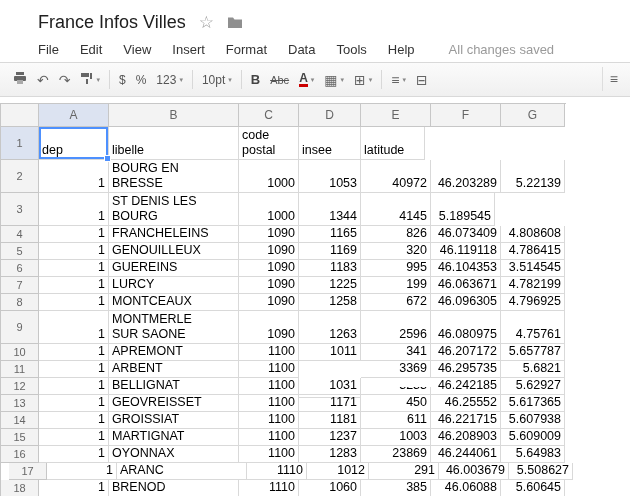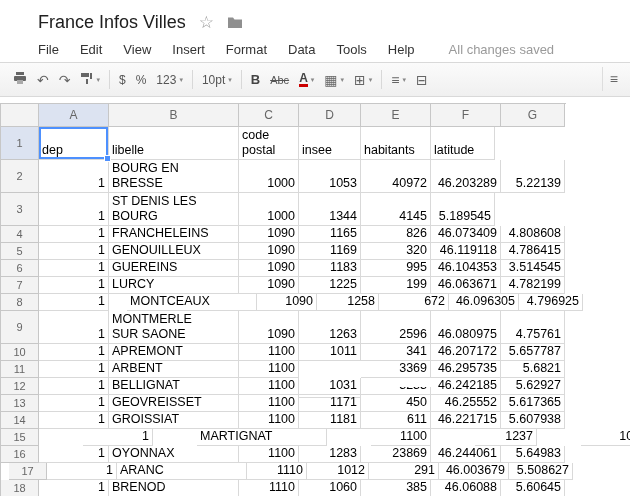--- a/index.html
+++ b/index.html
@@ -163,21 +163,20 @@
         <div class="col-hdr" style="width: 70px;">F</div>
         <div class="col-hdr" style="width: 64px;">G</div>
       </div>
       <div class="row" style="height: 33px;">
         <div class="row-hdr sel-hdr">1</div>
         <div class="cell selected" style="width: 70px;">dep</div>
         <div class="cell" style="width: 130px;">libelle</div>
         <div class="cell" style="width: 60px;">code
 postal</div>
         <div class="cell" style="width: 62px;">insee</div>
-        <div class="cell" style="width: 70px;">habitants</div>
         <div class="cell" style="width: 64px;">latitude</div>
       </div>
       <div class="row" style="height: 33px;">
         <div class="row-hdr">2</div>
         <div class="cell num" style="width: 70px;">1</div>
         <div class="cell" style="width: 130px;">BOURG EN
 BRESSE</div>
         <div class="cell num" style="width: 60px;">1000</div>
         <div class="cell num" style="width: 62px;">1053</div>
         <div class="cell num" style="width: 70px;">40972</div>
@@ -230,21 +229,21 @@
         <div class="cell" style="width: 130px;">LURCY</div>
         <div class="cell num" style="width: 60px;">1090</div>
         <div class="cell num" style="width: 62px;">1225</div>
         <div class="cell num" style="width: 70px;">199</div>
         <div class="cell num" style="width: 70px;">46.063671</div>
         <div class="cell num" style="width: 64px;">4.782199</div>
       </div>
       <div class="row" style="height: 17px;">
         <div class="row-hdr">8</div>
         <div class="cell num" style="width: 70px;">1</div>
-        <div class="cell" style="width: 130px; margin-left: 18px;">MONTCEAUX</div>
+        <div class="cell" style="width: 130px;">MONTCEAUX</div>
         <div class="cell num" style="width: 60px;">1090</div>
         <div class="cell num" style="width: 62px;">1258</div>
         <div class="cell num" style="width: 70px;">672</div>
         <div class="cell num" style="width: 70px;">46.096305</div>
         <div class="cell num" style="width: 64px;">4.796925</div>
       </div>
       <div class="row" style="height: 33px;">
         <div class="row-hdr">9</div>
         <div class="cell num" style="width: 70px;">1</div>
         <div class="cell" style="width: 130px;">MONTMERLE
@@ -298,21 +297,21 @@
       <div class="row" style="height: 17px;">
         <div class="row-hdr">14</div>
         <div class="cell num" style="width: 70px;">1</div>
         <div class="cell" style="width: 130px;">GROISSIAT</div>
         <div class="cell num" style="width: 60px;">1100</div>
         <div class="cell num" style="width: 62px;">1181</div>
         <div class="cell num" style="width: 70px;">611</div>
         <div class="cell num" style="width: 70px;">46.221715</div>
         <div class="cell num" style="width: 64px;">5.607938</div>
       </div>
-      <div class="row" style="height: 17px; gap: 44px;">
+      <div class="row" style="height: 17px;">
         <div class="row-hdr">15</div>
         <div class="cell num" style="width: 70px;">1</div>
         <div class="cell" style="width: 130px;">MARTIGNAT</div>
         <div class="cell num" style="width: 60px;">1100</div>
         <div class="cell num" style="width: 62px;">1237</div>
         <div class="cell num" style="width: 70px;">1003</div>
         <div class="cell num" style="width: 70px;">46.208903</div>
         <div class="cell num" style="width: 64px;">5.609009</div>
       </div>
       <div class="row" style="height: 17px;">

